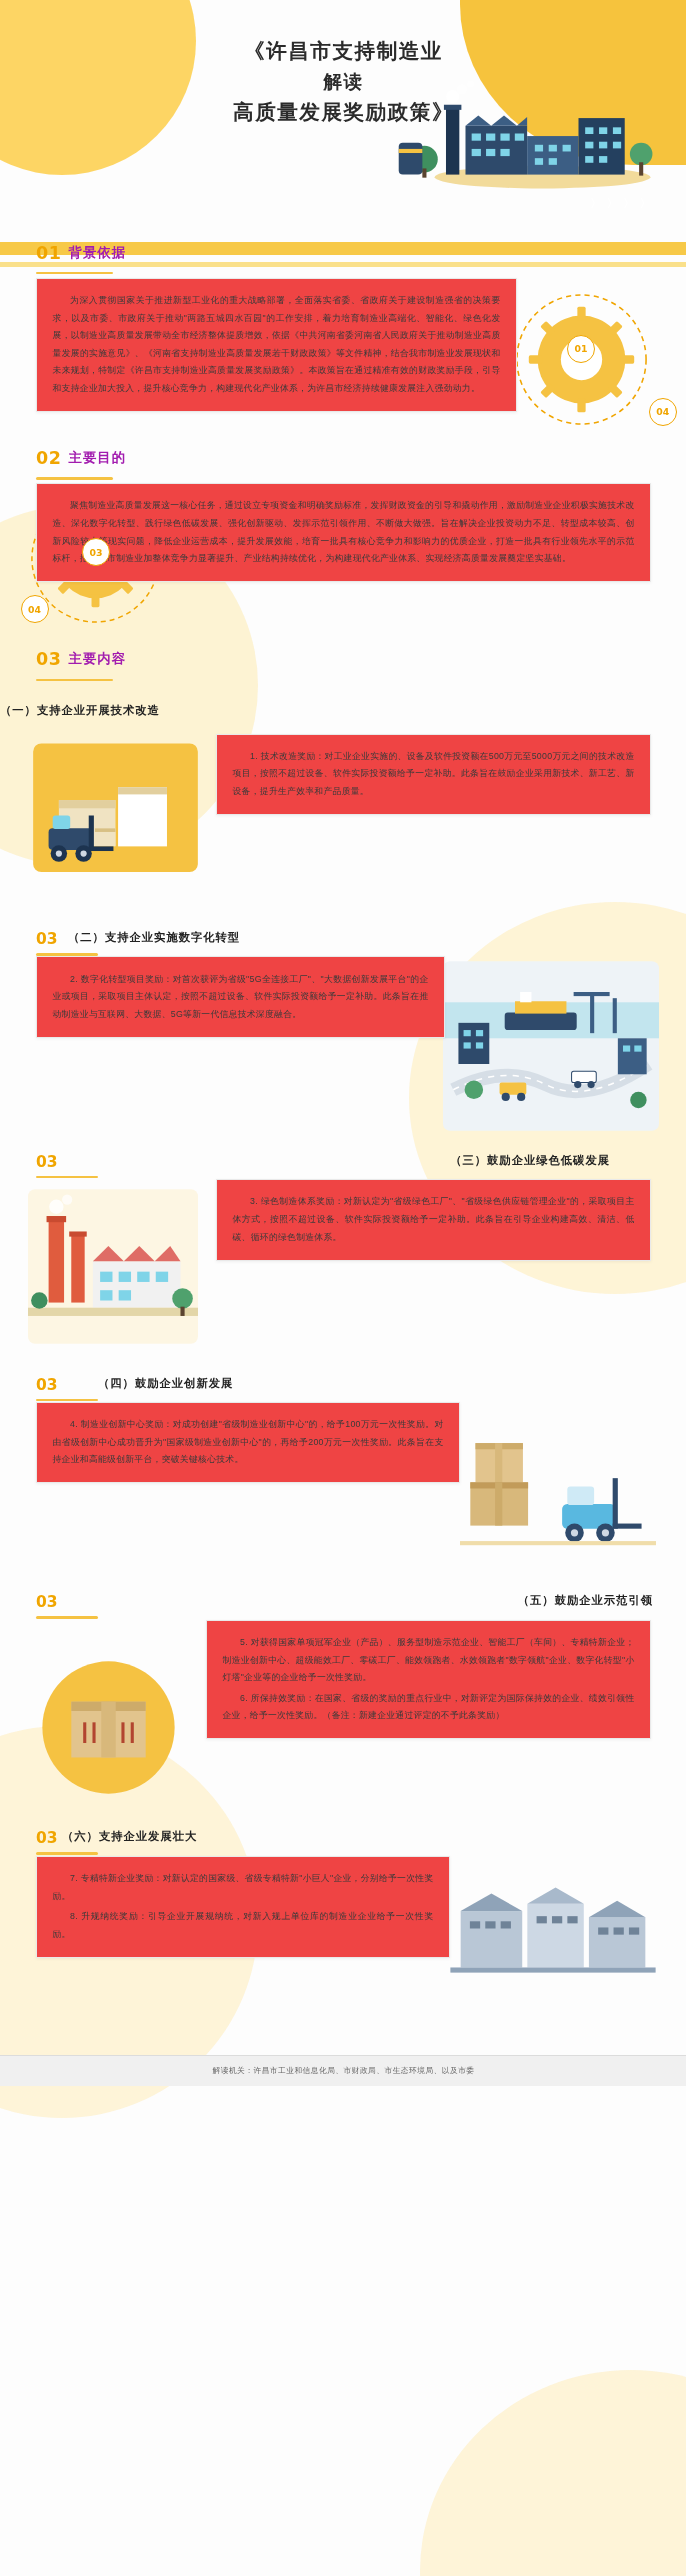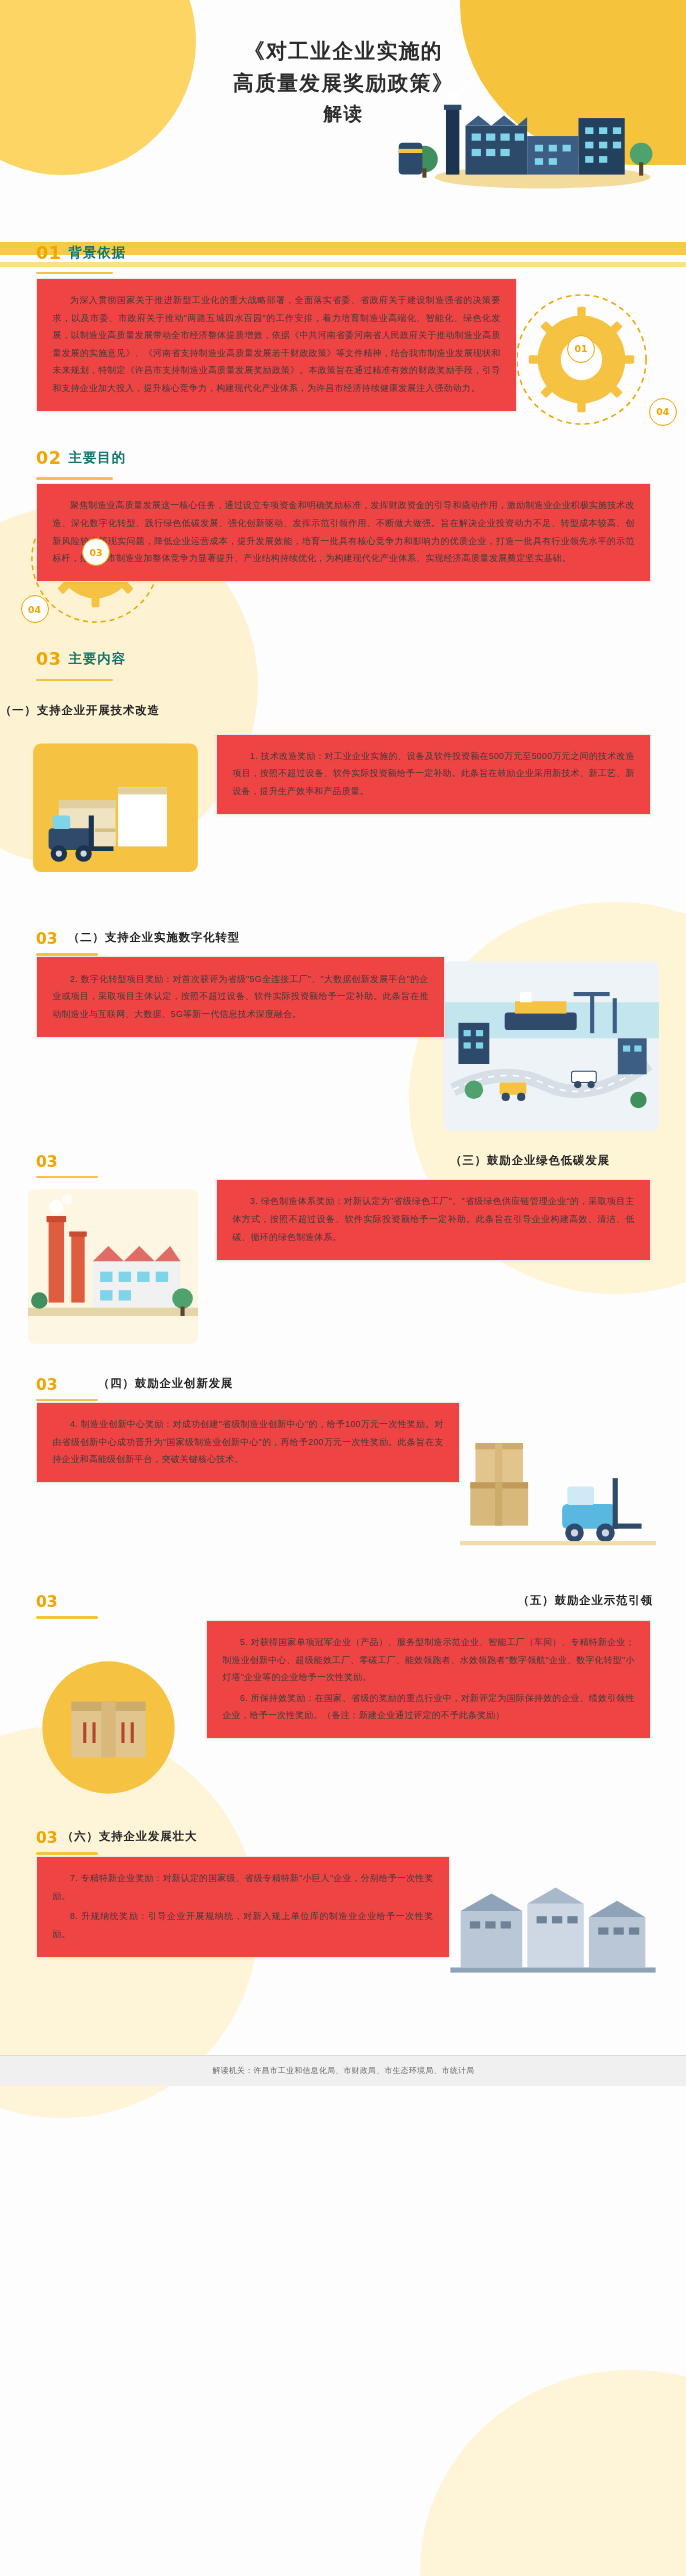--- a/index.html
+++ b/index.html
@@ -102,21 +102,21 @@
   .sec-num {
     font-family: "DejaVu Sans", sans-serif;
     font-size: 17.5px;
     font-weight: bold;
     color: #f0a500;
     letter-spacing: 0.5px;
   }
   .sec-title {
     font-size: 13.4px;
     font-weight: bold;
-    color: #0f766e;
+    color: #a21caf;
     letter-spacing: 1px;
     font-family: Liberation Serif, serif;
   }
   .sec-underline {
     margin-left: 36px;
     width: 77px;
     height: 2.6px;
     background: #f5c242;
     border-radius: 1.5px;
     margin-bottom: 3.1px;
@@ -285,23 +285,23 @@
       <circle cx="70" cy="160" r="26" fill="#3f8f5f"></circle>
       <rect x="66" y="178" width="8" height="18" fill="#5a4330"></rect>
       <circle cx="492" cy="150" r="22" fill="#4fa16d"></circle>
       <rect x="488" y="166" width="8" height="26" fill="#5a4330"></rect>
 
       <rect x="20" y="128" width="46" height="62" rx="8" fill="#2e4a6b"></rect>
       <rect x="20" y="140" width="46" height="8" fill="#f5c242"></rect>
     </svg>
 
     <div class="title-block">
-      <div class="title-line">《对工业企业实施的</div>
+      <div class="title-line">《许昌市支持制造业</div>
+      <div class="title-line small">解读</div>
       <div class="title-line">高质量发展奖励政策》</div>
-      <div class="title-line small">解读</div>
     </div>
 
     <div class="arrow-row">
       <span>〉</span>
       <span>〉</span>
       <span>〉</span>
       <span>〉</span>
     </div>
   </div>
 
@@ -579,17 +579,17 @@
     </svg>
 
     <div class="card" style="margin-left:36px;margin-right:237px;margin-top:11.3px;">
       <p>7. 专精特新企业奖励：对新认定的国家级、省级专精特新"小巨人"企业，分别给予一次性奖励。</p>
       <p>8. 升规纳统奖励：引导企业开展规纳统，对新入规上单位库的制造业企业给予一次性奖励。</p>
     </div>
   </div>
   <div style="height:77px"></div>
 
   <div class="footer">
-    <span>解读机关：许昌市工业和信息化局、市财政局、市生态环境局、市统计局</span>
+    <span>解读机关：许昌市工业和信息化局、市财政局、市生态环境局、以及市委</span>
   </div>
 
 </div>
 
 
 </body></html>

